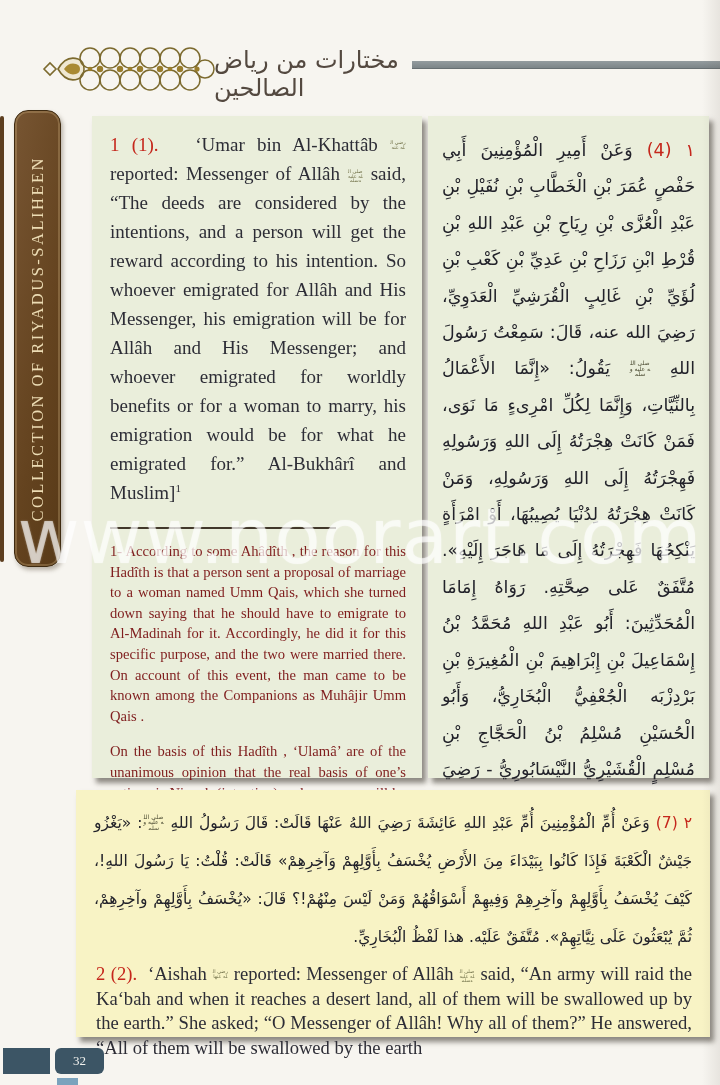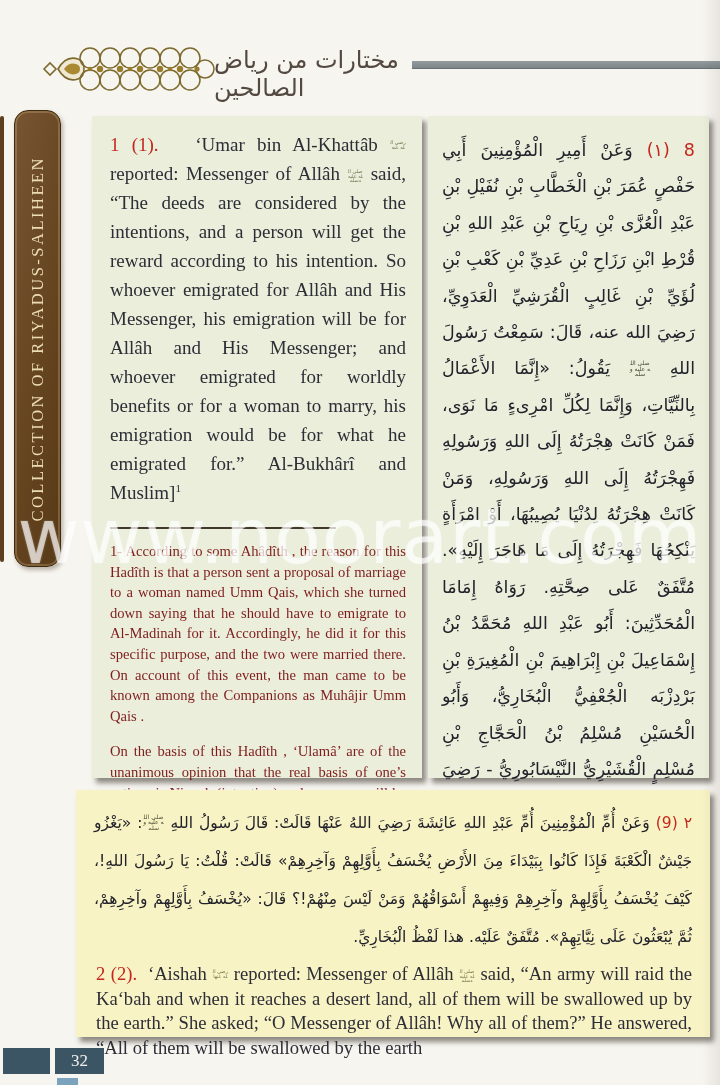--- a/index.html
+++ b/index.html
@@ -99,21 +99,21 @@
     color:rgba(255,255,255,0.60);
     text-shadow:0 0 2px rgba(255,255,255,0.35);
     white-space:nowrap;text-align:center;
     z-index:6;pointer-events:none;
   }
   
   .pg-block{position:absolute;background:#3c5565;}
   .pg-b1{left:3px;top:1048px;width:47px;height:26px;}
   .pg-b2{left:55px;top:1048px;width:49px;height:26px;
     display:flex;align-items:center;justify-content:center;
-    color:#f2f2ee;font-size:17px;font-family:"Liberation Serif",serif;}
+    color:#f2f2ee;font-size:13px;font-family:"Liberation Serif",serif;border-radius:6px;}
   .pg-b3{left:57px;top:1078px;width:21px;height:7px;background:#7ba3bd;}
 </style>
 </head>
 <body>
 
 <div class="page">
 
   <svg class="hdr-ornament" viewBox="0 0 182 62" xmlns="http://www.w3.org/2000/svg">
     <g stroke="#7c6a2e" fill="none" stroke-width="1.6">
       <path d="M10 31 l6 -6 6 6 -6 6 z"></path>
@@ -162,30 +162,30 @@
       <span>&nbsp;&nbsp;</span><span>‘Umar bin Al-Khattâb </span><span class="stamp sm">رضي الله عنه</span><span> reported: Messenger of Allâh </span><span class="stamp sm">صلى الله عليه وسلم</span><span> said, “The deeds are considered by the intentions, and a person will get the reward according to his intention. So whoever emigrated for Allâh and His Messenger, his emigration will be for Allâh and His Messenger; and whoever emigrated for worldly benefits or for a woman to marry, his emigration would be for what he emigrated for.”  Al-Bukhârî and Muslim]</span><sup>1</sup>
     </div>
     <div class="fn-rule"></div>
     <div class="footnote">1- According to some Ahâdîth , the reason for this Hadîth is that a person sent a proposal of marriage to a woman named Umm Qais, which she turned down saying that he should have to emigrate to Al-Madinah for it. Accordingly, he did it for this specific purpose, and the two were married there. On account of this event, the man came to be known among the Companions as Muhâjir Umm Qais .</div>
     <div class="footnote">On the basis of this Hadîth , ‘Ulamâ’ are of the unanimous opinion that the real basis of one’s actions is Niyyah (intention) and everyone will be requited according to his Niyyah.</div>
     <div class="footnote">The point which becomes evident from this Hadîth is that Ikhlâs (sincerity) is a must for every action.</div>
   </div>
 
   <div class="panel panel-ar">
     <div class="ar-main">
-      <span class="red">8 (١)</span>
+      <span class="red">١ (4)</span>
       <span>وَعَنْ أَمِيرِ الْمُؤْمِنِينَ أَبِي حَفْصٍ عُمَرَ بْنِ الْخَطَّابِ بْنِ نُفَيْلِ بْنِ عَبْدِ الْعُزَّى بْنِ رِيَاحِ بْنِ عَبْدِ اللهِ بْنِ قُرْطِ ابْنِ رَزَاحِ بْنِ عَدِيِّ بْنِ كَعْبِ بْنِ لُؤَيِّ بْنِ غَالِبٍ الْقُرَشِيِّ الْعَدَوِيِّ، رَضِيَ الله عنه، قَالَ: سَمِعْتُ رَسُولَ اللهِ </span><span class="stamp lg">صلى الله عليه وسلم</span><span> يَقُولُ: «إِنَّمَا الأَعْمَالُ بِالنِّيَّاتِ، وَإِنَّمَا لِكُلِّ امْرِىءٍ مَا نَوَى، فَمَنْ كَانَتْ هِجْرَتُهُ إِلَى اللهِ وَرَسُولِهِ فَهِجْرَتُهُ إِلَى اللهِ وَرَسُولِهِ، وَمَنْ كَانَتْ هِجْرَتُهُ لِدُنْيَا يُصِيبُهَا، أَوْ امْرَأَةٍ يَنْكِحُهَا فَهِجْرَتُهُ إِلَى مَا هَاجَرَ إِلَيْهِ». مُتَّفَقٌ عَلى صِحَّتِهِ. رَوَاهُ إِمَامَا الْمُحَدِّثِينَ: أَبُو عَبْدِ اللهِ مُحَمَّدُ بْنُ إِسْمَاعِيلَ بْنِ إِبْرَاهِيمَ بْنِ الْمُغِيرَةِ بْنِ بَرْدِزْبَه الْجُعْفِيُّ الْبُخَارِيُّ، وَأَبُو الْحُسَيْنِ مُسْلِمُ بْنُ الْحَجَّاجِ بْنِ مُسْلِمٍ الْقُشَيْرِيُّ النَّيْسَابُورِيُّ - رَضِيَ الله عَنْهُمَا - فِي صَحِيحَيْهِمَا اللَّذَيْنِ هُمَا أَصَحُّ الْكُتُبِ الْمُصَنَّفَةِ.</span>
     </div>
   </div>
 
   <div class="watermark">www.noorart.com</div>
 
   <div class="panel panel-h2">
     <div class="h2-ar">
-      <span class="red">٢ (9)</span>
+      <span class="red">٢ (7)</span>
       <span>وَعَنْ أُمِّ الْمُؤْمِنِينَ أُمِّ عَبْدِ اللهِ عَائِشَةَ رَضِيَ اللهُ عَنْهَا قَالَتْ: قَالَ رَسُولُ اللهِ </span><span class="stamp lg">صلى الله عليه وسلم</span><span>: «يَغْزُو جَيْشٌ الْكَعْبَةَ فَإِذَا كَانُوا بِبَيْدَاءَ مِنَ الأَرْضِ يُخْسَفُ بِأَوَّلِهِمْ وَآخِرِهِمْ» قَالَتْ: قُلْتُ: يَا رَسُولَ اللهِ!، كَيْفَ يُخْسَفُ بِأَوَّلِهِمْ وآخِرِهِمْ وَفِيهِمْ أَسْوَاقُهُمْ وَمَنْ لَيْسَ مِنْهُمْ!؟ قَالَ: «يُخْسَفُ بِأَوَّلِهِمْ وآخِرِهِمْ، ثُمَّ يُبْعَثُونَ عَلَى نِيَّاتِهِمْ». مُتَّفَقٌ عَلَيْه. هذا لَفْظُ الْبُخَارِيِّ.</span>
     </div>
     <div class="h2-en">
       <span class="red">2 (2).</span>
       <span>&nbsp;</span><span>‘Aishah </span><span class="stamp sm">رضي الله عنها</span><span> reported: Messenger of Allâh </span><span class="stamp sm">صلى الله عليه وسلم</span><span> said, “An army will raid the Ka‘bah and when it reaches a desert land, all of them will be swallowed up by the earth.” She asked; “O Messenger of Allâh! Why all of them?” He answered, “All of them will be swallowed by the earth</span>
     </div>
   </div>
 
   <div class="pg-block pg-b1"></div>
   <div class="pg-block pg-b2">

